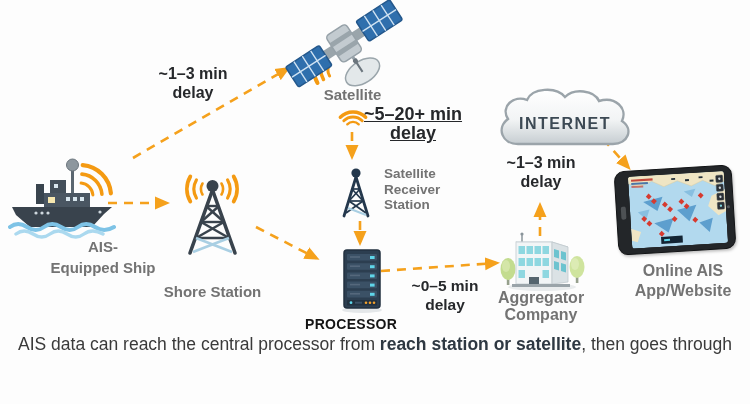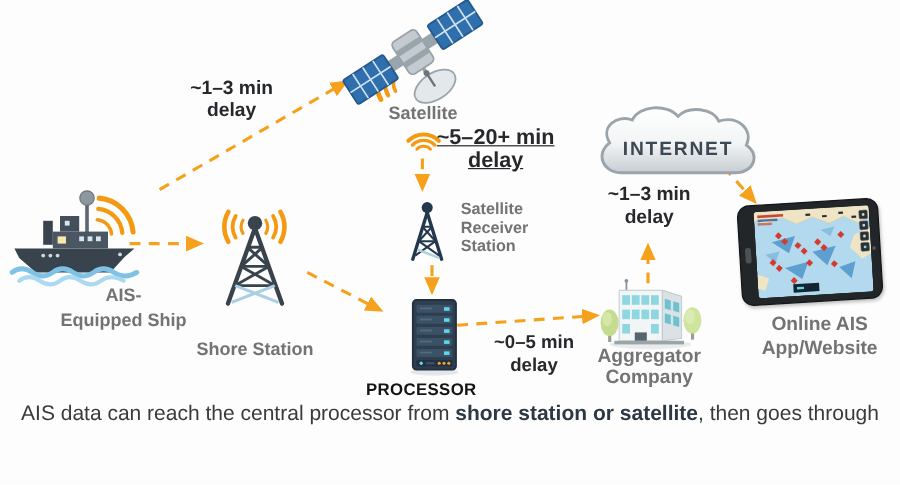--- a/index.html
+++ b/index.html
@@ -327,16 +327,16 @@
     <div>~0–5 min</div>
     <div>delay</div>
   </div>
 
   <div class="delay" style="left:488px;top:153px;width:106px;">
     <div>~1–3 min</div>
     <div>delay</div>
   </div>
 
   <div id="caption">
-    <div><span>AIS data can reach the central processor from </span><b>shore station or satellite</b><span>, then goes through</span></div>
+    <div><span>AIS data can reach the central processor from </span><b>reach station or satellite</b><span>, then goes through</span></div>
   </div>
 
 </div>
 
 </body></html>

